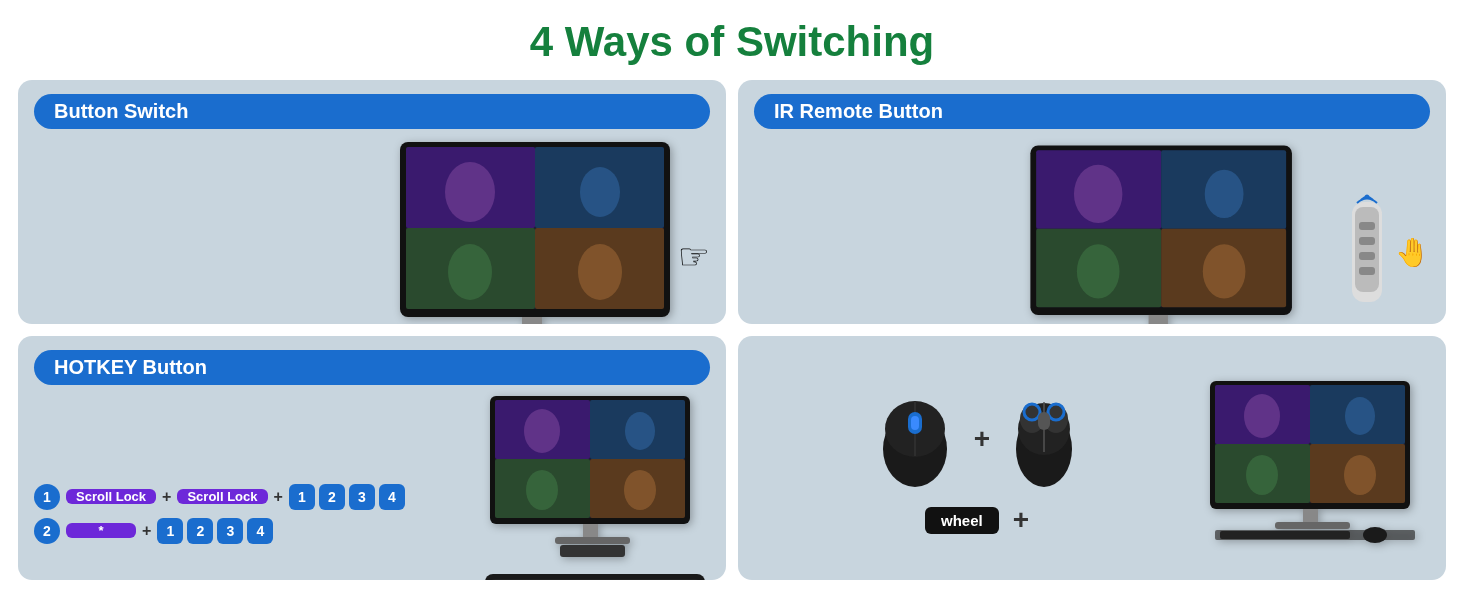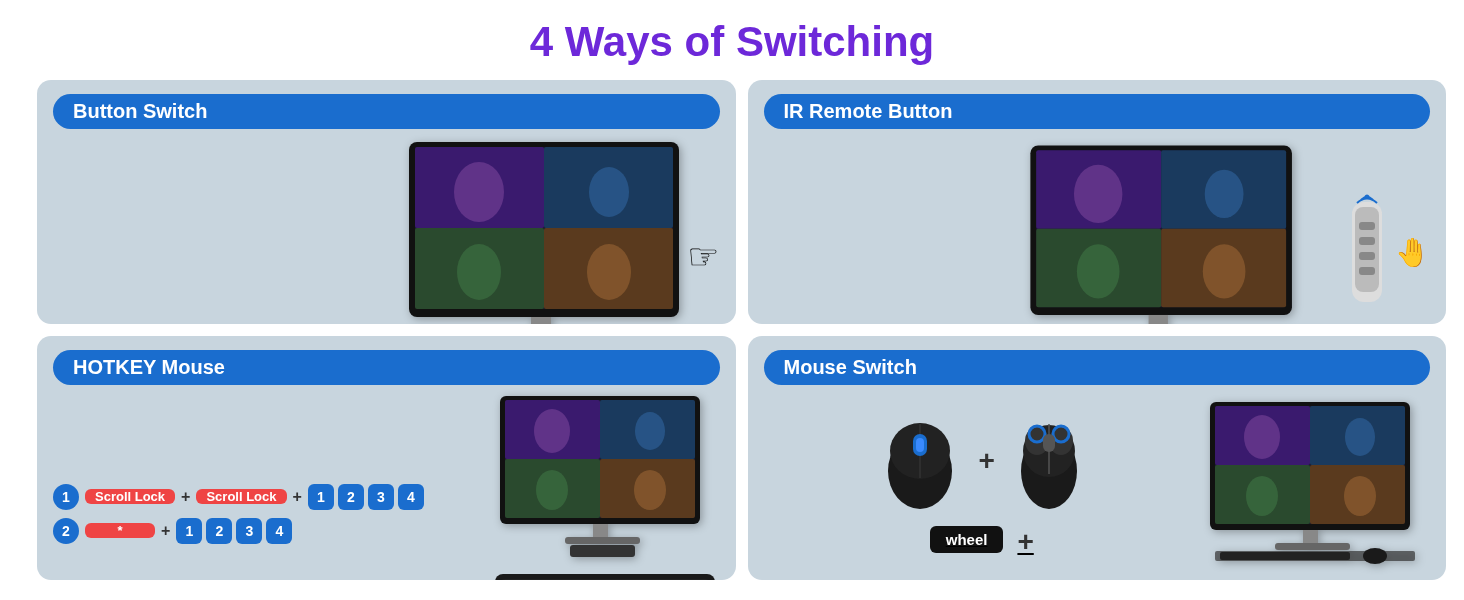--- a/index.html
+++ b/index.html
@@ -9,31 +9,30 @@
       background: #fff;
       font-family: Arial, sans-serif;
       overflow: hidden;
     }
 
     .page-title {
       text-align: center;
       font-size: 42px;
       font-weight: bold;
       padding: 18px 0 14px;
-      color: #6d28d9;
+      color: #15803d;
     }
 
     .grid {
       display: grid;
       grid-template-columns: 1fr 1fr;
       grid-template-rows: 1fr 1fr;
       gap: 12px;
       padding: 0 18px 10px;
       height: 510px;
-      margin-left: 19px;
     }
 
     .card {
       background: #c8d5de;
       border-radius: 14px;
       padding: 14px 16px 10px;
       position: relative;
       display: flex;
       flex-direction: column;
       overflow: hidden;
@@ -100,21 +99,21 @@
       color: #fff;
       display: flex;
       align-items: center;
       justify-content: center;
       font-size: 14px;
       font-weight: bold;
       flex-shrink: 0;
     }
 
     .key-pill {
-      background: #ef4444;
+      background: #6d28d9;
       color: #fff;
       border-radius: 6px;
       padding: 0 10px;
       font-size: 13px;
       font-weight: bold;
       white-space: nowrap;
     }
 
     .plus-sign {
       color: #333;
@@ -151,23 +150,22 @@
     }
 
     .mouse-icons-row {
       display: flex;
       align-items: center;
       gap: 14px;
     }
 
     .mouse-labels-row {
       display: flex;
-      align-items: flex-start;
+      align-items: center;
       gap: 14px;
-      text-decoration: underline;
     }
 
     .mouse-label-pill {
       background: #111;
       color: #fff;
       border-radius: 6px;
       padding: 5px 16px;
       font-size: 15px;
       font-weight: bold;
     }
@@ -273,21 +271,21 @@
         <rect x="22" y="45" width="16" height="8" rx="3" fill="#888"></rect>
         <rect x="22" y="60" width="16" height="8" rx="3" fill="#888"></rect>
         <rect x="22" y="75" width="16" height="8" rx="3" fill="#888"></rect>
       </svg>
 
       <div style="font-size:28px; margin-left:-10px;">🤚</div>
     </div>
   </div>
 
   <div class="card">
-    <span class="card-label">HOTKEY Mouse</span>
+    <span class="card-label">HOTKEY Button</span>
     <div class="card-content">
 
       <div class="hotkey-left">
 
         <div class="hotkey-row">
           <div class="circle-num">1</div>
           <span class="key-pill">Scroll Lock</span>
           <span class="plus-sign">+</span>
           <span class="key-pill">Scroll Lock</span>
           <span class="plus-sign">+</span>
@@ -361,21 +359,20 @@
           <rect x="174" y="46" width="32" height="10" rx="2" fill="#444"></rect>
 
           <rect x="55" y="18" width="0" height="0"></rect>
           <rect x="42" y="32" width="0" height="0"></rect>
         </svg>
       </div>
     </div>
   </div>
 
   <div class="card">
-    <span class="card-label">Mouse Switch</span>
     <div class="card-content">
 
       <div class="mouse-left">
 
         <div class="mouse-icons-row">
 
           <svg width="90" height="110" viewBox="0 0 90 110">
             <ellipse cx="45" cy="65" rx="32" ry="38" fill="#1a1a1a"></ellipse>
             <ellipse cx="45" cy="45" rx="30" ry="28" fill="#222"></ellipse>
 

